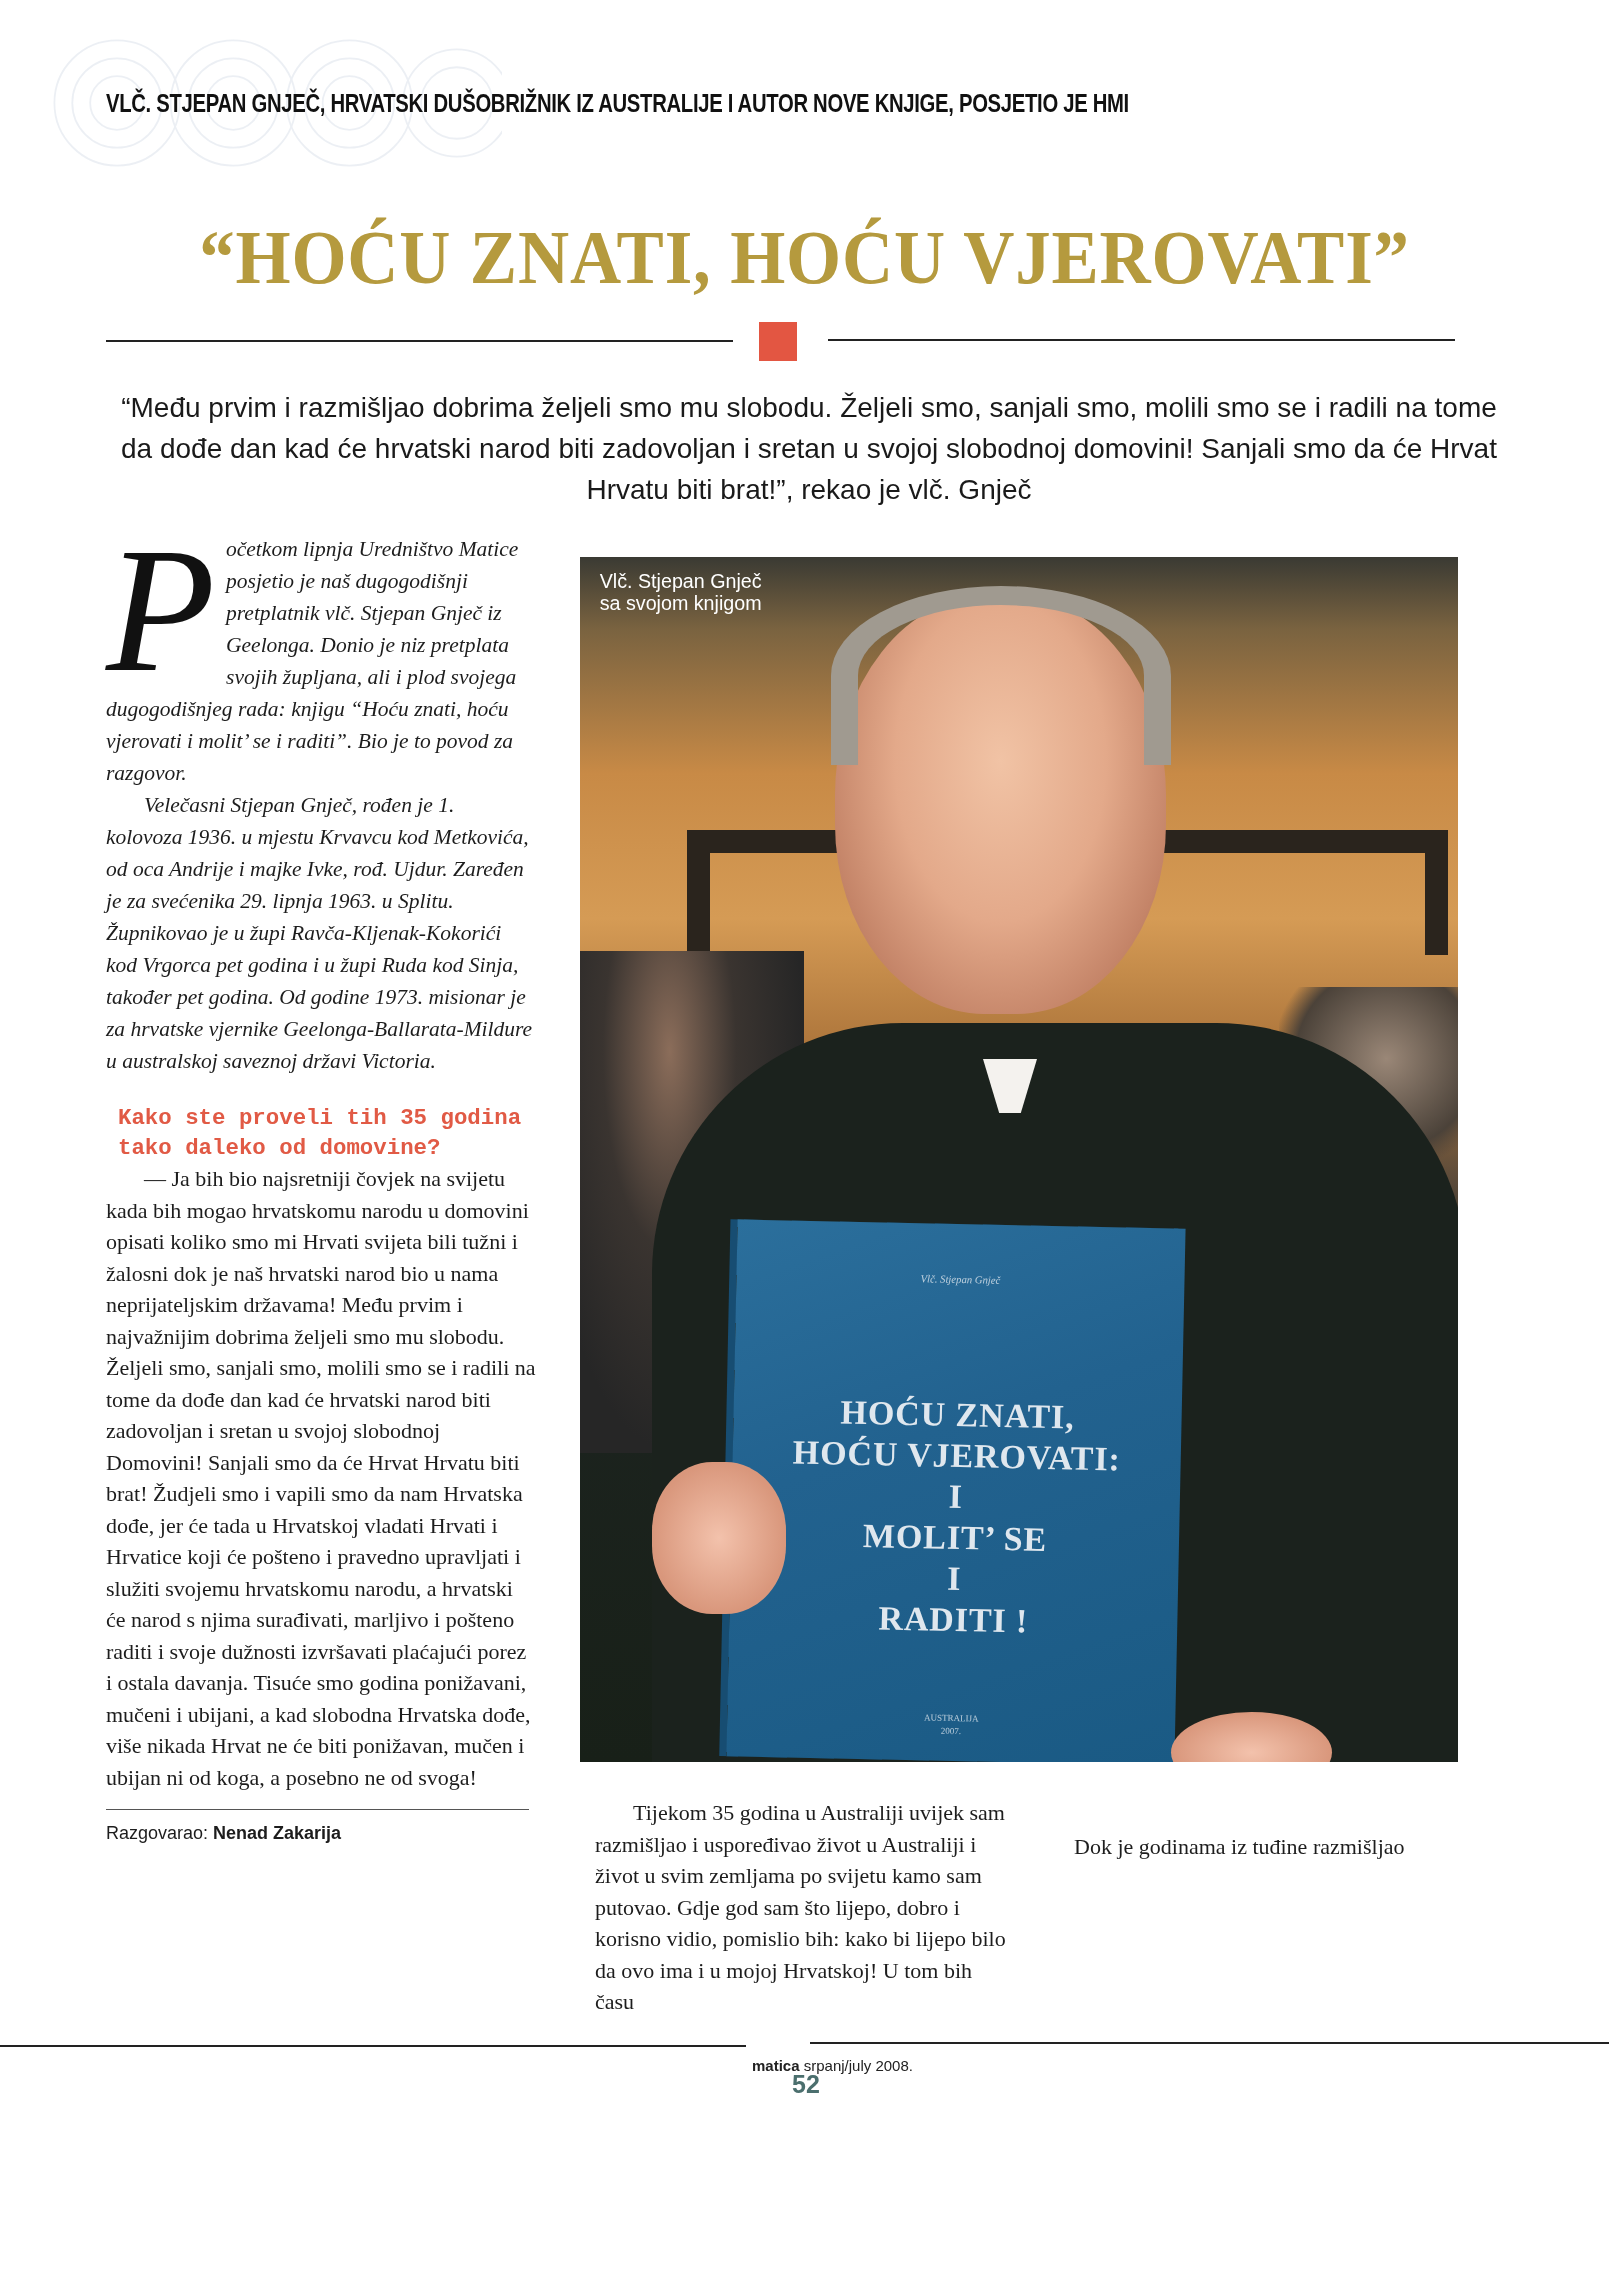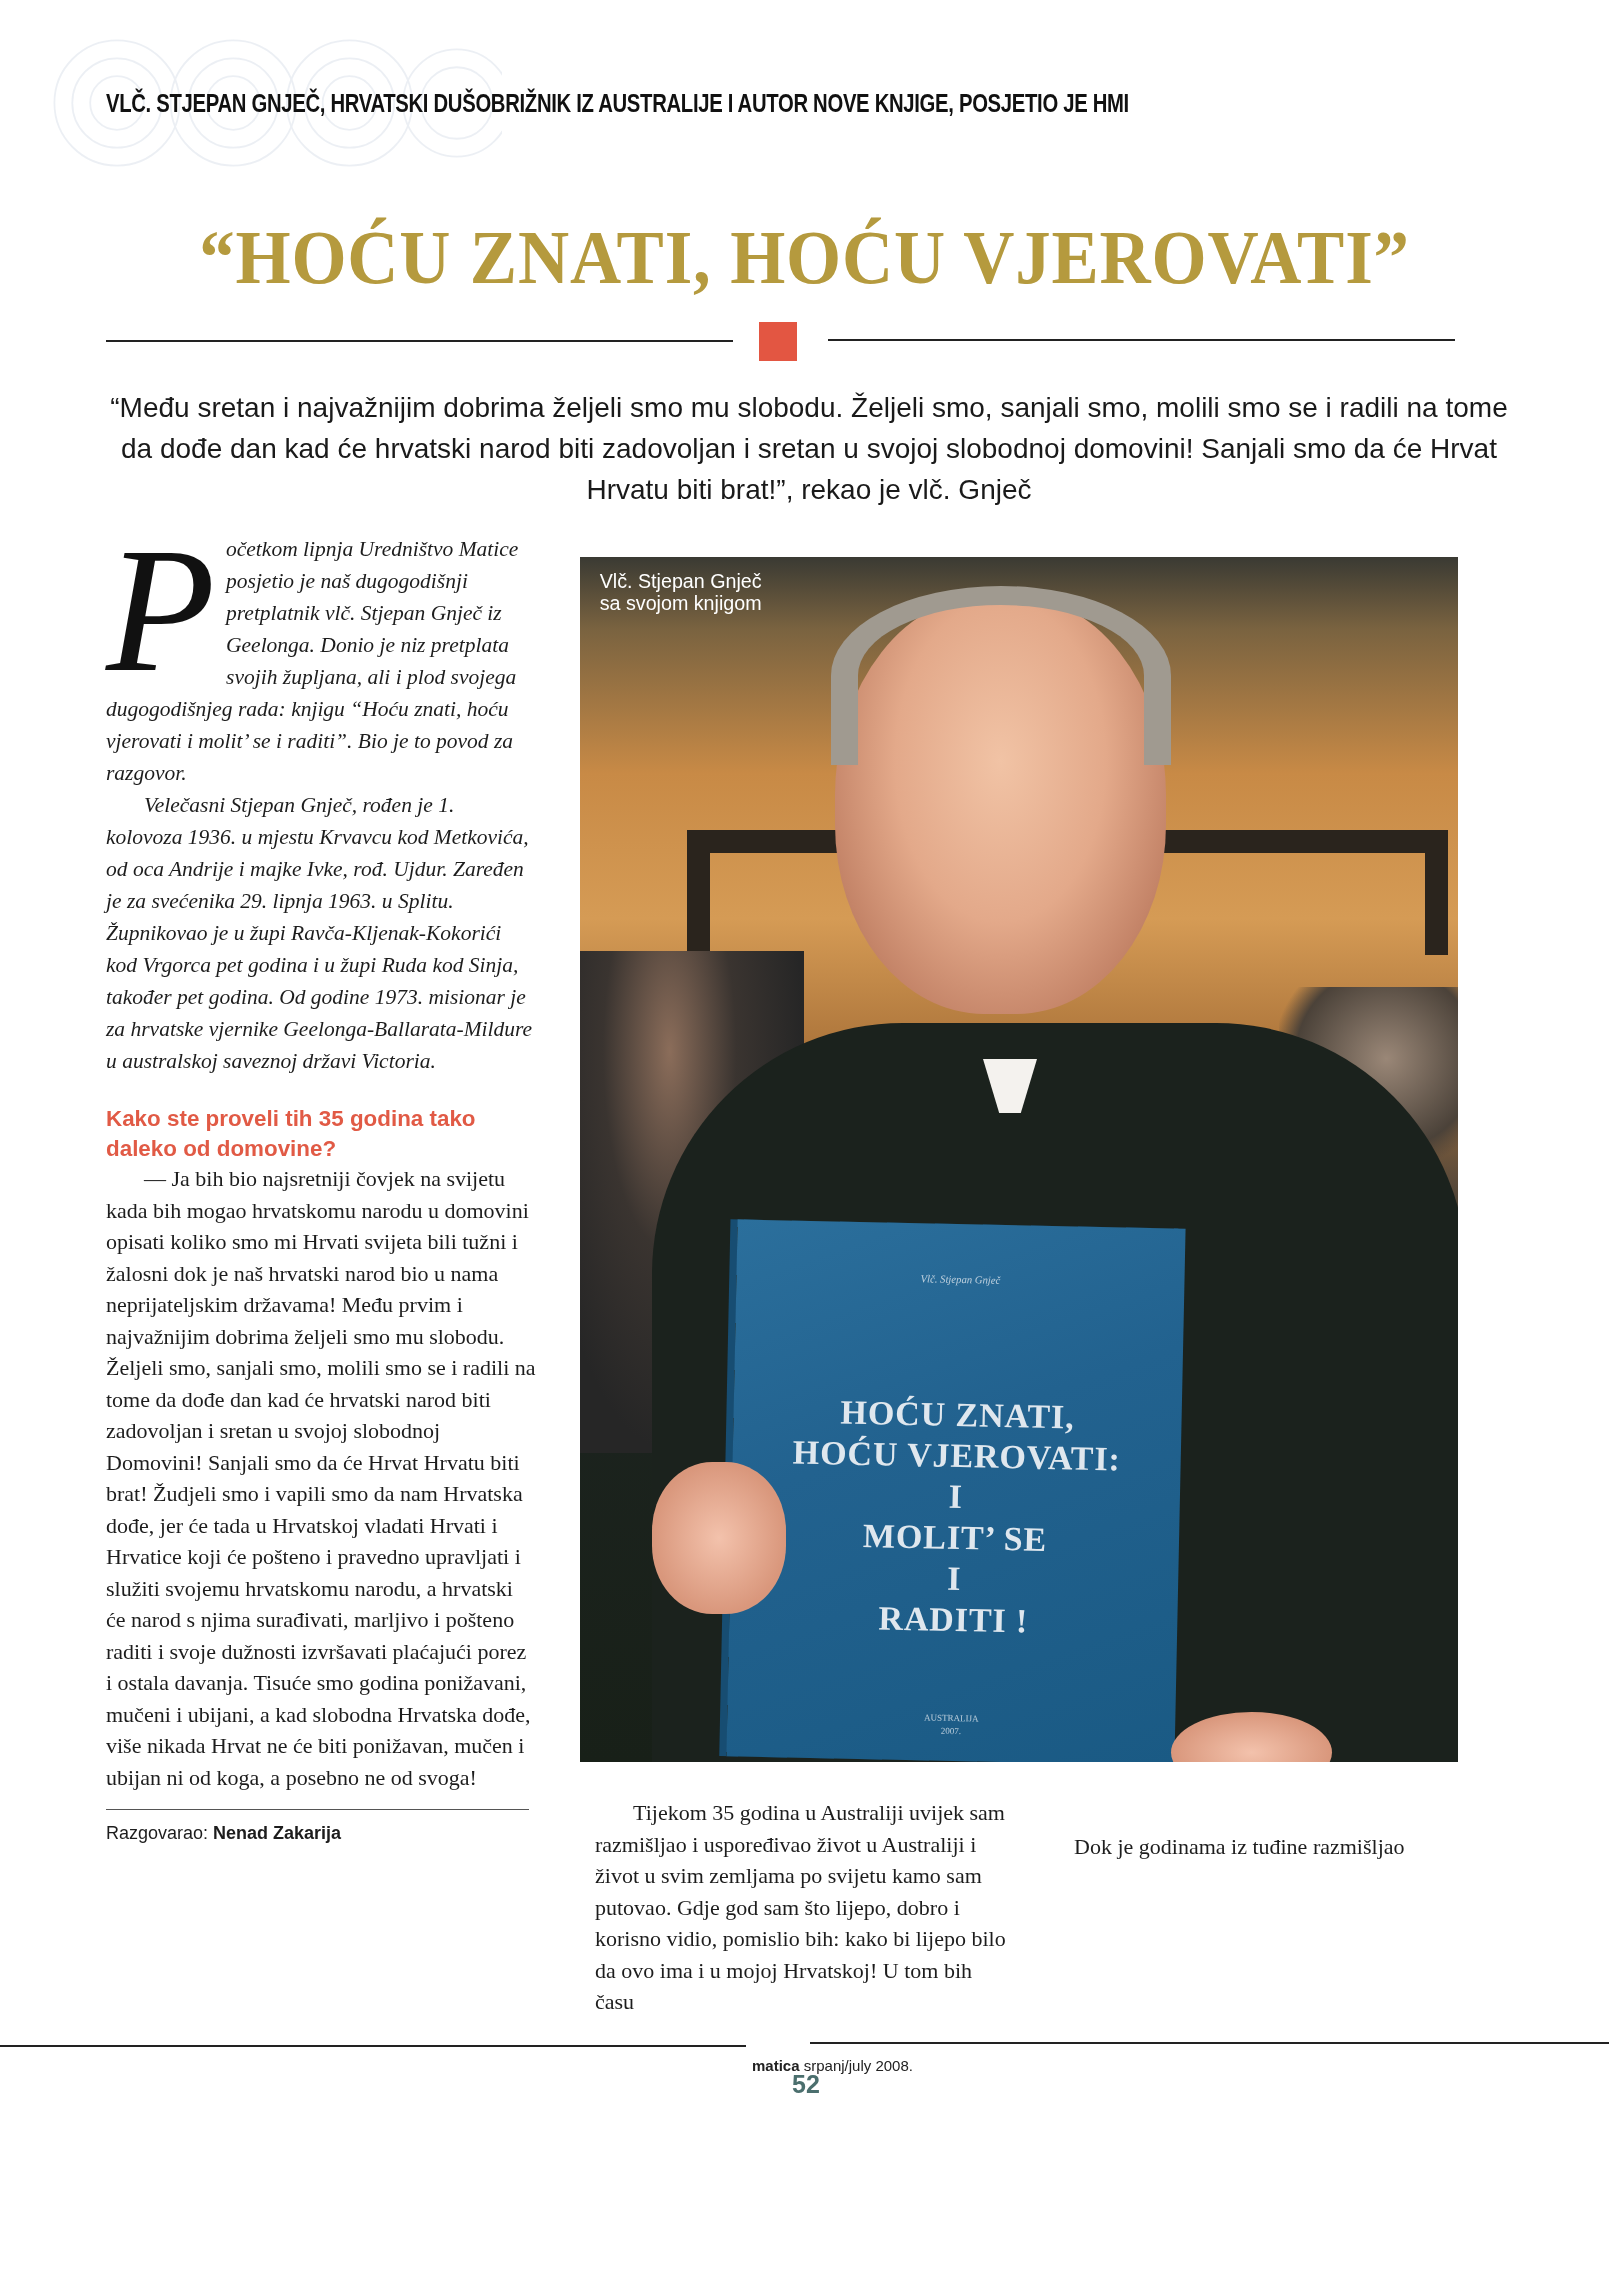--- a/index.html
+++ b/index.html
@@ -35,21 +35,21 @@
     .dropcap {
       float: left; font-family: "Liberation Serif", serif; font-size: 179px; line-height: 143px;
       height: 143px; margin: 5.4px 10.7px 0 0; color: #111;
     }
     .intro { font-style: italic; font-size: 21.5px; line-height: 32px; text-align: left; }
     .intro p { margin: 0; }
     .intro .indent { text-indent: 38px; }
 
     .question {
       clear: both; margin-top: 27px;
-      font-family: Liberation Sans, sans-serif; font-size: 22.4px; line-height: 29.6px; color: #e15a45;
+      font-family: Liberation Mono, monospace; font-size: 22.4px; line-height: 29.6px; color: #e15a45; margin-left: 12px;
     }
     .answer { font-size: 22px; line-height: 31.5px; text-indent: 38px; }
 
     .byline-rule { margin-top: 16px; width: 423px; height: 0.9px; background: #555; }
     .byline { margin-top: 12.5px; font-family: "Liberation Sans", sans-serif; font-size: 18px; }
     .byline b { font-weight: bold; margin-top: 40px; }
 
     .photo {
       position: absolute; left: 580px; top: 557px; width: 878px; height: 1205px; overflow: hidden;
       background: linear-gradient(180deg, #3a3a33 0%, #7a6340 6%, #c88a46 18%, #d59b55 30%, #b0783d 40%, #5a4a3a 52%, #1d2420 60%, #182018 100%);
@@ -118,21 +118,21 @@
 </svg>
 
 <div class="kicker">VLČ. STJEPAN GNJEČ, HRVATSKI DUŠOBRIŽNIK IZ AUSTRALIJE I AUTOR NOVE KNJIGE, POSJETIO JE HMI</div>
 
 <h1 class="headline">“HOĆU ZNATI, HOĆU VJEROVATI”</h1>
 
 <div class="rule-left"></div>
 <div class="red-square"></div>
 <div class="rule-right"></div>
 
-<p class="lede">“Među sretan i najvažnijim dobrima željeli smo mu slobodu. Željeli smo, sanjali smo, molili smo se i radili na tome da dođe dan kad će hrvatski narod biti zadovoljan i sretan u svojoj slobodnoj domovini! Sanjali smo da će Hrvat Hrvatu biti brat!”, rekao je vlč. Gnječ</p>
+<p class="lede">“Među prvim i razmišljao dobrima željeli smo mu slobodu. Željeli smo, sanjali smo, molili smo se i radili na tome da dođe dan kad će hrvatski narod biti zadovoljan i sretan u svojoj slobodnoj domovini! Sanjali smo da će Hrvat Hrvatu biti brat!”, rekao je vlč. Gnječ</p>
 
 <div class="col-left">
   <div class="intro">
     <span class="dropcap">P</span>
     <p>očetkom lipnja Uredništvo Matice posjetio je naš dugogodišnji pretplatnik vlč. Stjepan Gnječ iz Geelonga. Donio je niz pretplata svojih župljana, ali i plod svojega dugogodišnjeg rada: knjigu “Hoću znati, hoću vjerovati i molit’ se i raditi”. Bio je to povod za razgovor.</p>
     <p class="indent">Velečasni Stjepan Gnječ, rođen je 1. kolovoza 1936. u mjestu Krvavcu kod Metkovića, od oca Andrije i majke Ivke, rođ. Ujdur. Zaređen je za svećenika 29. lipnja 1963. u Splitu. Župnikovao je u župi Ravča-Kljenak-Kokorići kod Vrgorca pet godina i u župi Ruda kod Sinja, također pet godina. Od godine 1973. misionar je za hrvatske vjernike Geelonga-Ballarata-Mildure u australskoj saveznoj državi Victoria.</p>
   </div>
   <h2 class="question">Kako ste proveli tih 35 godina tako daleko od domovine?</h2>
   <p class="answer">— Ja bih bio najsretniji čovjek na svijetu kada bih mogao hrvatskomu narodu u domovini opisati koliko smo mi Hrvati svijeta bili tužni i žalosni dok je naš hrvatski narod bio u nama neprijateljskim državama! Među prvim i najvažnijim dobrima željeli smo mu slobodu. Željeli smo, sanjali smo, molili smo se i radili na tome da dođe dan kad će hrvatski narod biti zadovoljan i sretan u svojoj slobodnoj Domovini! Sanjali smo da će Hrvat Hrvatu biti brat! Žudjeli smo i vapili smo da nam Hrvatska dođe, jer će tada u Hrvatskoj vladati Hrvati i Hrvatice koji će pošteno i pravedno upravljati i služiti svojemu hrvatskomu narodu, a hrvatski će narod s njima surađivati, marljivo i pošteno raditi i svoje dužnosti izvršavati plaćajući porez i ostala davanja. Tisuće smo godina ponižavani, mučeni i ubijani, a kad slobodna Hrvatska dođe, više nikada Hrvat ne će biti ponižavan, mučen i ubijan ni od koga, a posebno ne od svoga!</p>
   <div class="byline-rule"></div>

